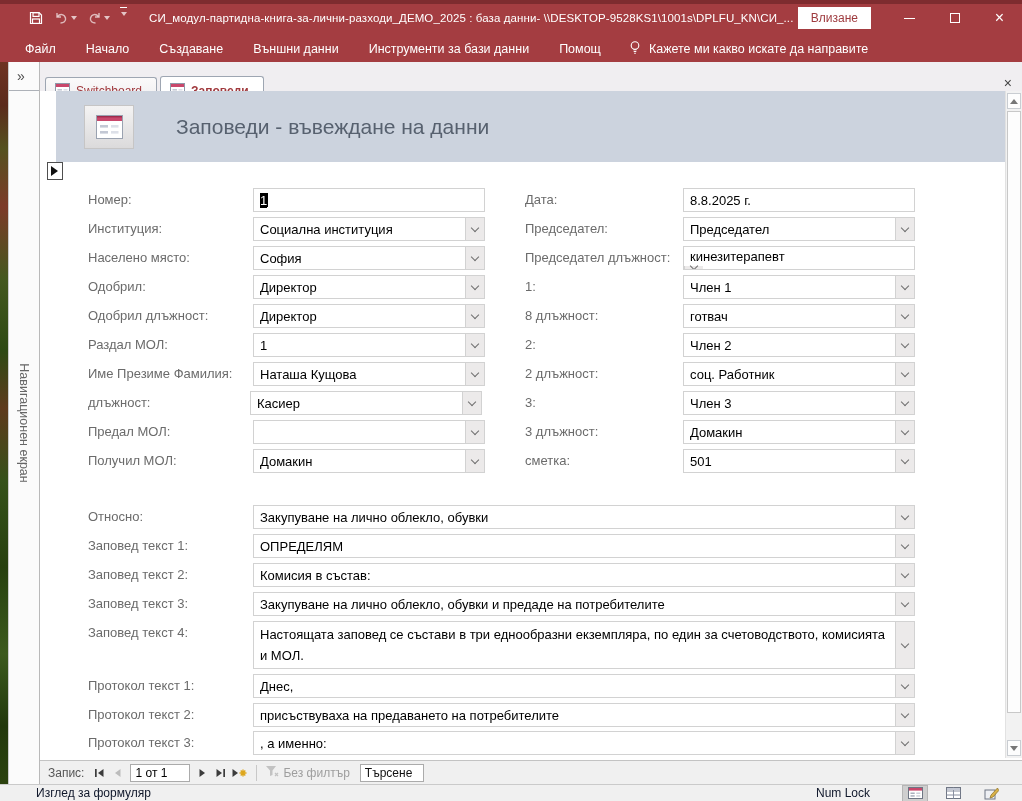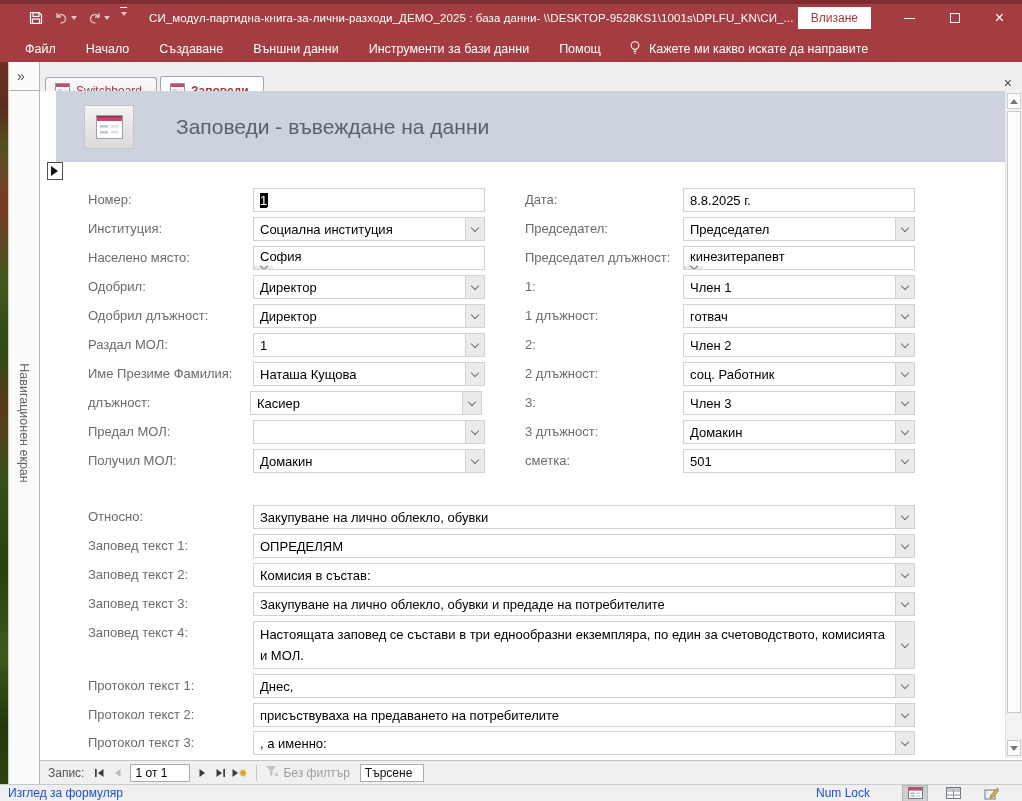--- a/index.html
+++ b/index.html
@@ -158,21 +158,21 @@
   .rn-filter{ color:#9e9e9e; margin:0 10px 0 4px; }
   .rn-search{
     width:64px; height:18px; border:1px solid #ababab; background:#fff;
     font-family:inherit; font-size:12px; color:#111; padding:0 4px;
   }
 
   
   .statusbar{
     position:absolute; left:0; top:784px; width:1022px; height:17px;
     background:#f0f0f0; border-top:1px solid #cacaca;
-    display:flex; align-items:center; font-size:12px; color:#1d4ed8;
+    display:flex; align-items:center; font-size:12px; color:#0f172a;padding-left:28px;
   }
   .sb-left{ margin-left:8px; }
   .sb-spacer{ flex:1; }
   .sb-numlock{ margin-right:32px; }
   .sb-btn{ width:26px; height:17px; display:flex; align-items:center; justify-content:center; cursor:pointer; }
   .sb-btn.selected{ background:#cfcfcf; border:1px solid #b5b5b5; }
   .sb-gap{ width:12px; } .sb-end{ width:18px; }
 </style>
 </head>
 <body>
@@ -304,21 +304,21 @@
         </div>
       </div>
       <div class="flabel" style="left: 48px; top: 130px;">Институция:</div>
       <div class="fld" style="left: 213px; top: 126px; width: 232px; height: 24px;">
         <div class="fld-text">Социална институция</div>
         <div class="dd">
           <span class="chev"></span>
         </div>
       </div>
       <div class="flabel" style="left: 48px; top: 159px;">Населено място:</div>
-      <div class="fld" style="left: 213px; top: 155px; width: 232px; height: 24px; flex-direction: column;">
+      <div class="fld" style="left: 213px; top: 155px; width: 232px; height: 24px;">
         <div class="fld-text">София</div>
         <div class="dd">
           <span class="chev"></span>
         </div>
       </div>
       <div class="flabel" style="left: 48px; top: 188px;">Одобрил:</div>
       <div class="fld" style="left: 213px; top: 184px; width: 232px; height: 24px;">
         <div class="fld-text">Директор</div>
         <div class="dd">
           <span class="chev"></span>
@@ -384,21 +384,21 @@
           <span class="chev"></span>
         </div>
       </div>
       <div class="flabel" style="left: 485px; top: 188px;">1:</div>
       <div class="fld" style="left: 643px; top: 184px; width: 232px; height: 24px;">
         <div class="fld-text">Член 1</div>
         <div class="dd">
           <span class="chev"></span>
         </div>
       </div>
-      <div class="flabel" style="left: 485px; top: 217px;">1 длъжност:</div>
+      <div class="flabel" style="left: 485px; top: 217px;">8 длъжност:</div>
       <div class="fld" style="left: 643px; top: 213px; width: 232px; height: 24px;">
         <div class="fld-text">готвач</div>
         <div class="dd">
           <span class="chev"></span>
         </div>
       </div>
       <div class="flabel" style="left: 485px; top: 246px;">2:</div>
       <div class="fld" style="left: 643px; top: 242px; width: 232px; height: 24px;">
         <div class="fld-text">Член 2</div>
         <div class="dd">

